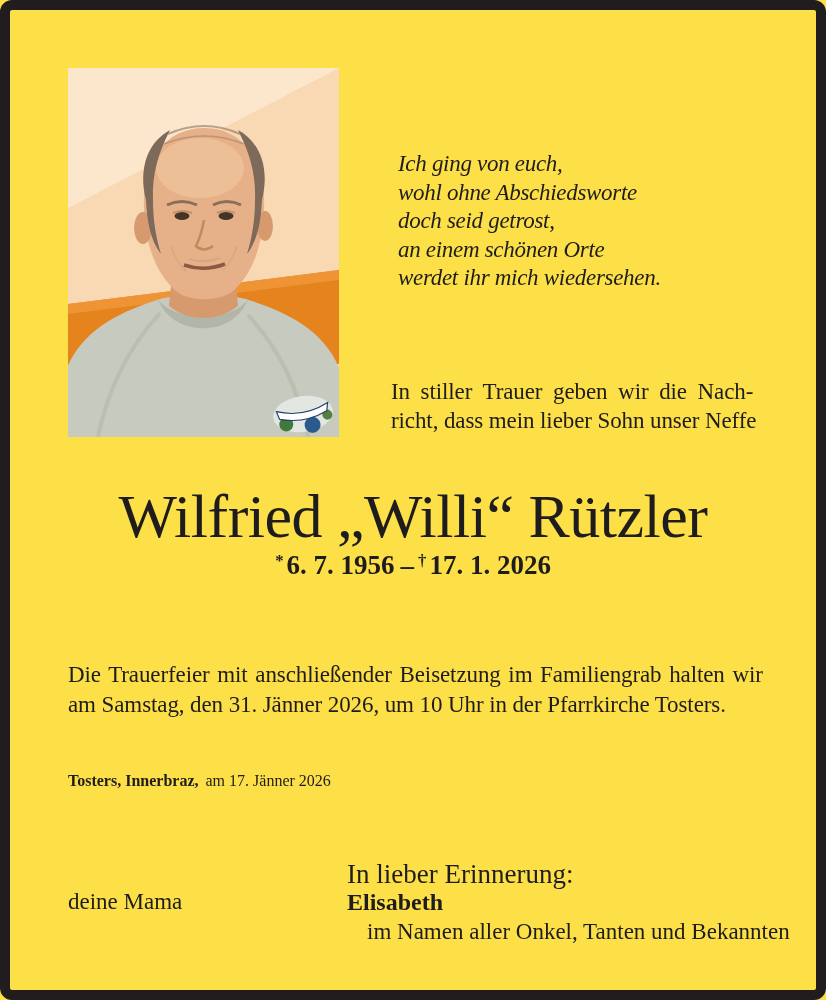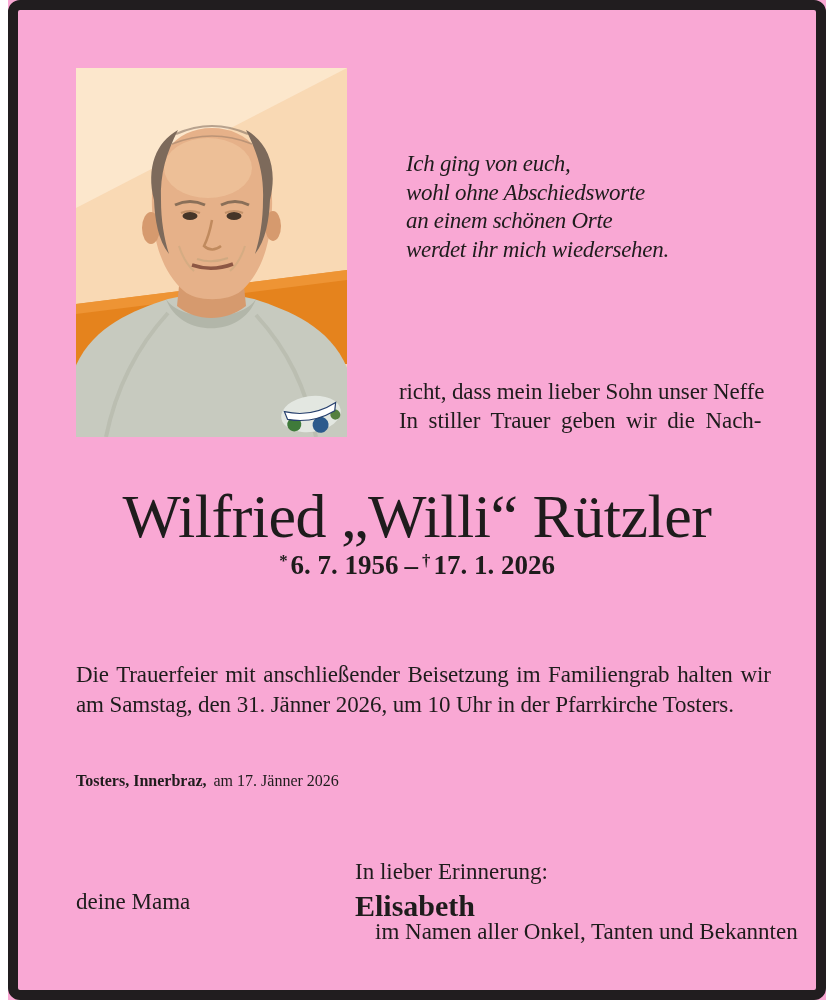--- a/index.html
+++ b/index.html
@@ -3,21 +3,21 @@
 <meta charset="utf-8">
 <style>
   :root{
     --frame:#211d1f;
     --text:#1e1c1c;
   }
   *{box-sizing:border-box;}
   html,body{margin:0;padding:0;background:#ffffff;}
   body{width:826px;height:1000px;position:relative;overflow:hidden;
        font-family:"Liberation Serif", serif;color:var(--text,#1e1c1c);}
-  .sheet{position:absolute;inset:0;background:#f9a8d4;margin-left:8px;}
+  .sheet{position:absolute;inset:0;background:#fde047;}
   .frame{position:absolute;inset:0;border:10px solid var(--frame,#211d1f);
          border-radius:12px;pointer-events:none;}
   .photo{position:absolute;left:68px;top:68px;width:271px;height:369px;overflow:hidden;}
   .photo svg{display:block;}
 
   .poem{position:absolute;left:398px;top:150px;width:340px;
         font-style:italic;font-size:23px;line-height:28.5px;letter-spacing:-0.3px;}
   .intro{position:absolute;left:391px;top:377px;width:373px;
          font-size:23px;line-height:29px;letter-spacing:-0.1px;}
   .intro-line{white-space:nowrap;}
@@ -34,23 +34,23 @@
   .bodytext{font-size:23px;line-height:30px;letter-spacing:-0.1px;}
   .p1{position:absolute;left:68px;top:615px;margin:0;white-space:nowrap;}
   .p2{position:absolute;left:68px;top:660px;width:690px;}
   .b-line{white-space:nowrap;}
   .b-line.spread{word-spacing:2px;}
 
   .dateline{position:absolute;left:68px;top:772px;font-size:16px;white-space:nowrap;}
   .dateline .places{font-weight:bold;}
   .dateline .ddate{margin-left:7px;}
 
-  .mem-title{position:absolute;left:347px;top:859px;font-size:23px;font-family:Liberation Serif, serif;}
+  .mem-title{position:absolute;left:347px;top:859px;font-size:27px;font-family:Liberation Serif, serif;}
   .mem-rel{position:absolute;left:68px;top:889px;width:271px;font-size:23px;}
-  .mem-name{position:absolute;left:347px;top:889px;font-weight:bold;font-size:30px;}
+  .mem-name{position:absolute;left:347px;top:889px;font-weight:bold;font-size:24px;}
   .mem-footer{position:absolute;left:367px;top:919px;font-size:23px;white-space:nowrap;}
 </style>
 </head>
 <body>
 
 <div class="sheet">
 
   <div class="photo">
     <svg width="271" height="369" viewBox="0 0 271 369">
 
@@ -105,27 +105,28 @@
         <circle cx="8" cy="12" r="8" fill="#2c5a8c"></circle>
         <circle cx="24" cy="4" r="5" fill="#55803f"></circle>
         <path d="M -26,-6 Q 0,4 26,-8 L 24,0 Q 0,10 -24,2 Z" fill="#ffffff" stroke="#27406e" stroke-width="1.2"></path>
       </g>
     </svg>
   </div>
 
   <div class="poem">
     <div class="poem-line">Ich ging von euch,</div>
     <div class="poem-line">wohl ohne Abschiedsworte</div>
+    <div class="poem-line">doch seid getrost,</div>
     <div class="poem-line">an einem schönen Orte</div>
     <div class="poem-line">werdet ihr mich wiedersehen.</div>
   </div>
 
   <div class="intro">
+    <div class="intro-line spread">In stiller Trauer geben wir die Nach-</div>
     <div class="intro-line">richt, dass mein lieber Sohn unser Neffe</div>
-    <div class="intro-line spread">In stiller Trauer geben wir die Nach-</div>
   </div>
 
   <h1 class="name">Wilfried „Willi“ Rützler</h1>
 
   <div class="dates"><span class="sym">*</span><span>6. 7. 1956</span><span class="sep">–</span><span class="sym">†</span><span>17. 1. 2026</span></div>
 
 
   <div class="bodytext p2">
     <div class="b-line spread">Die Trauerfeier mit anschließender Beisetzung im Familiengrab halten wir</div>
     <div class="b-line">am Samstag, den 31. Jänner 2026, um 10 Uhr in der Pfarrkirche Tosters.</div>

